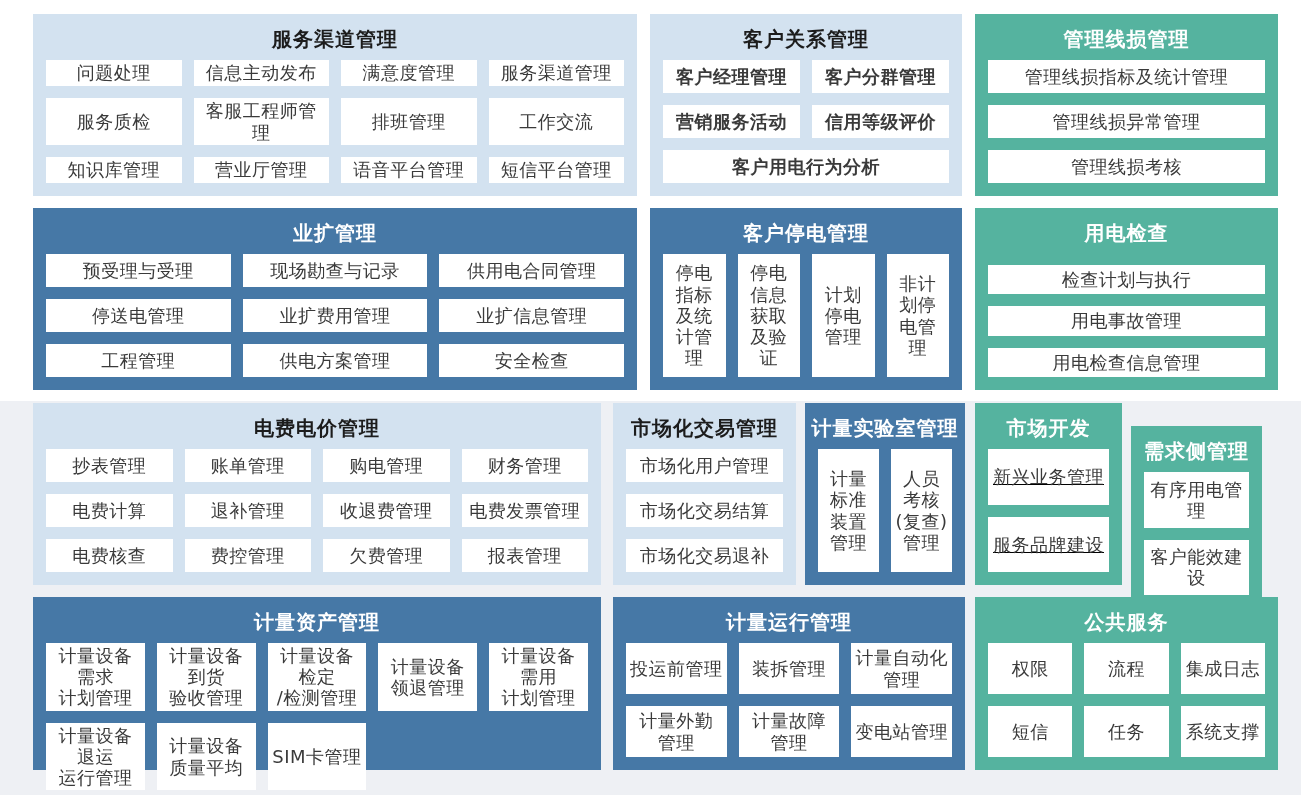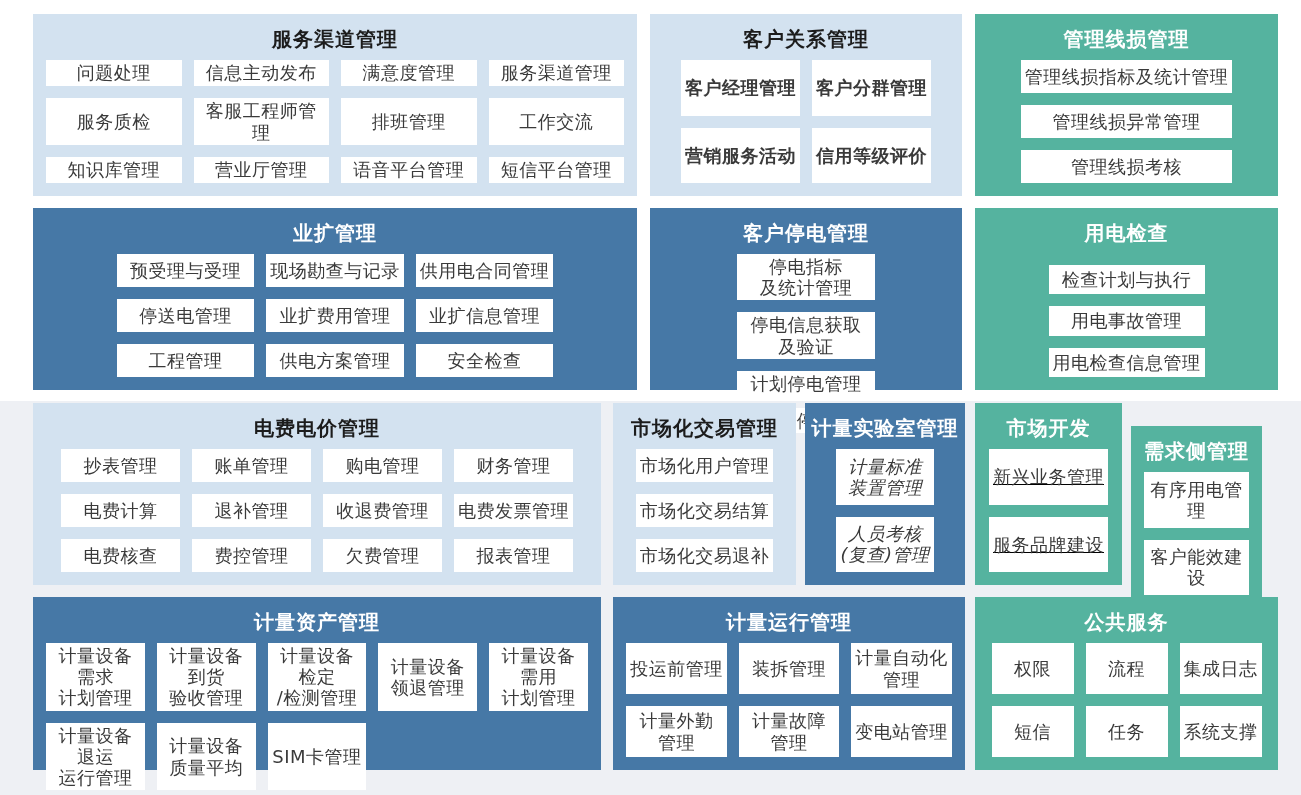--- a/index.html
+++ b/index.html
@@ -21,21 +21,20 @@
     top: 401px;
     width: 100%;
     height: 394px;
     background: var(--band-bg, #eef0f4);
   }
   .block {
     position: absolute;
     display: flex;
     flex-direction: column;
     box-sizing: border-box;
-    align-items: center;
   }
   .block.light { background: var(--light-bg, #d3e2f0); }
   .block.dark  { background: var(--dark-bg, #4678a6); }
   .block.teal  { background: var(--teal-bg, #55b39f); }
 
   .block-title {
     flex: 0 0 auto;
     text-align: center;
     font-weight: bold;
     font-size: 20px;
@@ -91,20 +90,21 @@
         <div class="item">短信平台管理</div>
       </div>
     </div>
     <div class="block light" style="left: 650px; top: 14px; width: 312px; height: 182px;">
       <div class="block-title">客户关系管理</div>
       <div class="block-grid" style="grid-template-columns: repeat(2, 1fr); font-weight: bold;">
         <div class="item">客户经理管理</div>
         <div class="item">客户分群管理</div>
         <div class="item">营销服务活动</div>
         <div class="item">信用等级评价</div>
+        <div class="item" style="grid-column: span 2;">客户用电行为分析</div>
       </div>
     </div>
     <div class="block teal" style="left: 975px; top: 14px; width: 303px; height: 182px;">
       <div class="block-title">管理线损管理</div>
       <div class="block-grid" style="grid-template-columns: repeat(1, 1fr);">
         <div class="item">管理线损指标及统计管理</div>
         <div class="item">管理线损异常管理</div>
         <div class="item">管理线损考核</div>
       </div>
     </div>
@@ -117,21 +117,21 @@
         <div class="item">停送电管理</div>
         <div class="item">业扩费用管理</div>
         <div class="item">业扩信息管理</div>
         <div class="item">工程管理</div>
         <div class="item">供电方案管理</div>
         <div class="item">安全检查</div>
       </div>
     </div>
     <div class="block dark" style="left: 650px; top: 208px; width: 312px; height: 182px;">
       <div class="block-title">客户停电管理</div>
-      <div class="block-grid" style="grid-template-columns: repeat(1, 1fr);">
+      <div class="block-grid" style="grid-template-columns: repeat(4, 1fr);">
         <div class="item">停电指标
 及统计管理</div>
         <div class="item">停电信息获取
 及验证</div>
         <div class="item">计划停电管理</div>
         <div class="item">非计划停电管理</div>
       </div>
     </div>
     <div class="block teal" style="left: 975px; top: 208px; width: 303px; height: 182px; gap: 11px;">
       <div class="block-title">用电检查</div>
@@ -161,21 +161,21 @@
         <div class="item">收退费管理</div>
         <div class="item">电费发票管理</div>
         <div class="item">电费核查</div>
         <div class="item">费控管理</div>
         <div class="item">欠费管理</div>
         <div class="item">报表管理</div>
       </div>
     </div>
     <div class="block dark" style="left: 805px; top: 403px; width: 160px; height: 182px;">
       <div class="block-title">计量实验室管理</div>
-      <div class="block-grid" style="grid-template-columns: repeat(1, 1fr); font-style: italic;">
+      <div class="block-grid" style="grid-template-columns: repeat(2, 1fr);">
         <div class="item">计量标准
 装置管理</div>
         <div class="item">人员考核
 (复查)管理</div>
       </div>
     </div>
     <div class="block teal" style="left: 975px; top: 403px; width: 147px; height: 182px;">
       <div class="block-title">市场开发</div>
       <div class="block-grid" style="grid-template-columns: repeat(1, 1fr); text-decoration: underline;">
         <div class="item">新兴业务管理</div>

